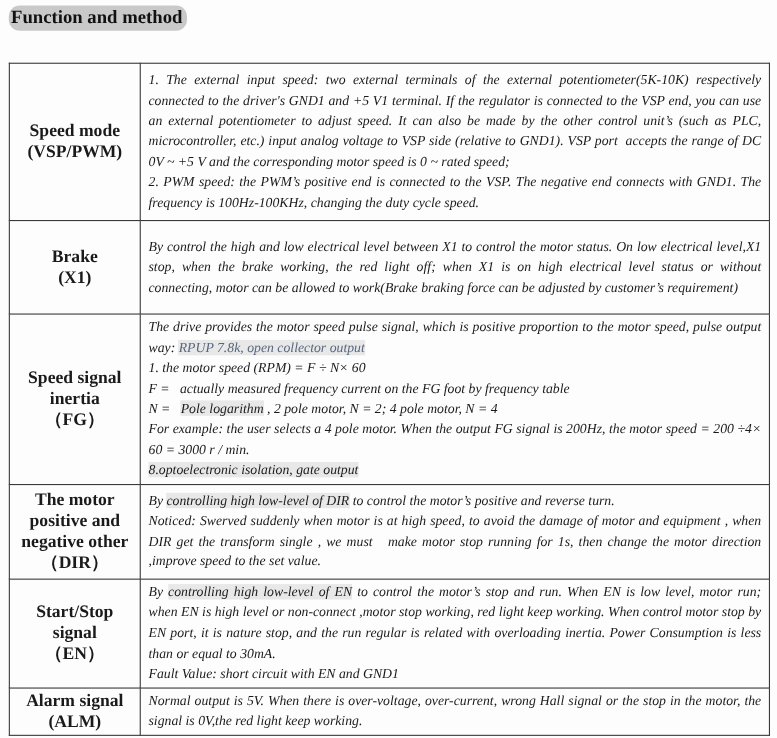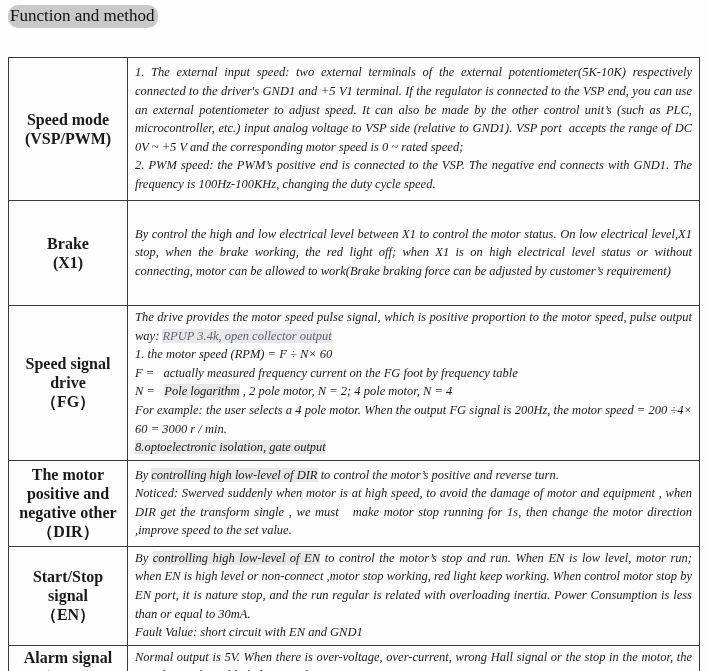--- a/index.html
+++ b/index.html
@@ -9,21 +9,21 @@
     font-family:"Liberation Serif","DejaVu Serif",serif;
     color:#1a1a1a;
     position:relative;
     overflow:hidden;
   }
   .doc-title{
     display:inline-block;
     margin:5px 0 0 8px;
     padding:1px 4px 2px 2px;
     font-size:17px;
-    font-weight:normal;
+    font-weight:bold;
     background:var(--title-hl,#c9c9c9);
     color:#111;
     border-radius:10px;
   }
   table.func-table{
     position:absolute;
     left:8px;top:57px;
     width:692px;
     border-collapse:collapse;
     table-layout:fixed;
@@ -66,37 +66,37 @@
       <tr style="height: 143px;">
         <td class="label-cell">
           <div class="label-line">Speed mode</div>
           <div class="label-line">(VSP/PWM)</div>
         </td>
         <td class="content-cell">
           <div class="para"><span>1. The external input speed: two external terminals of the external potentiometer(5K-10K) respectively connected to the driver's GND1 and +5 V1 terminal. If the regulator is connected to the VSP end, you can use an external potentiometer to adjust speed. It can also be made by the other control unit’s (such as PLC, microcontroller, etc.) input analog voltage to VSP side (relative to GND1). VSP port &nbsp;accepts the range of DC 0V ~ +5 V and the corresponding motor speed is 0 ~ rated speed;</span></div>
           <div class="para"><span>2. PWM speed: the PWM’s positive end is connected to the VSP. The negative end connects with GND1. The frequency is 100Hz-100KHz, changing the duty cycle speed.</span></div>
         </td>
       </tr>
-      <tr style="height: 105px;">
+      <tr style="height: 85px;">
         <td class="label-cell">
           <div class="label-line">Brake</div>
           <div class="label-line">(X1)</div>
         </td>
         <td class="content-cell">
           <div class="para"><span>By control the high and low electrical level between X1 to control the motor status. On low electrical level,X1 stop, when the brake working, the red light off; when X1 is on high electrical level status or without connecting, motor can be allowed to work(Brake braking force can be adjusted by customer’s requirement)</span></div>
         </td>
       </tr>
       <tr style="height: 153px;">
         <td class="label-cell">
           <div class="label-line">Speed signal</div>
-          <div class="label-line">drive</div>
+          <div class="label-line">inertia</div>
           <div class="label-line">（FG）</div>
         </td>
         <td class="content-cell">
-          <div class="para"><span>The drive provides the motor speed pulse signal, which is positive proportion to the motor speed, pulse output way: </span><span class="accent-hl">RPUP 3.4k, open collector output</span></div>
+          <div class="para"><span>The drive provides the motor speed pulse signal, which is positive proportion to the motor speed, pulse output way: </span><span class="accent-hl">RPUP 7.8k, open collector output</span></div>
           <div class="para"><span>1. the motor speed (RPM) = F ÷ N× 60</span></div>
           <div class="para"><span>F = &nbsp;&nbsp;actually measured frequency current on the FG foot by frequency table</span></div>
           <div class="para"><span>N = &nbsp;&nbsp;</span><span class="hl">Pole logarithm</span><span> , 2 pole motor, N = 2; 4 pole motor, N = 4</span></div>
           <div class="para"><span>For example: the user selects a 4 pole motor. When the output FG signal is 200Hz, the motor speed = 200 ÷4× 60 = 3000 r / min.</span></div>
           <div class="para"><span class="hl">8.optoelectronic isolation, gate output</span></div>
         </td>
       </tr>
       <tr style="height: 86px;">
         <td class="label-cell">
           <div class="label-line">The motor</div>

